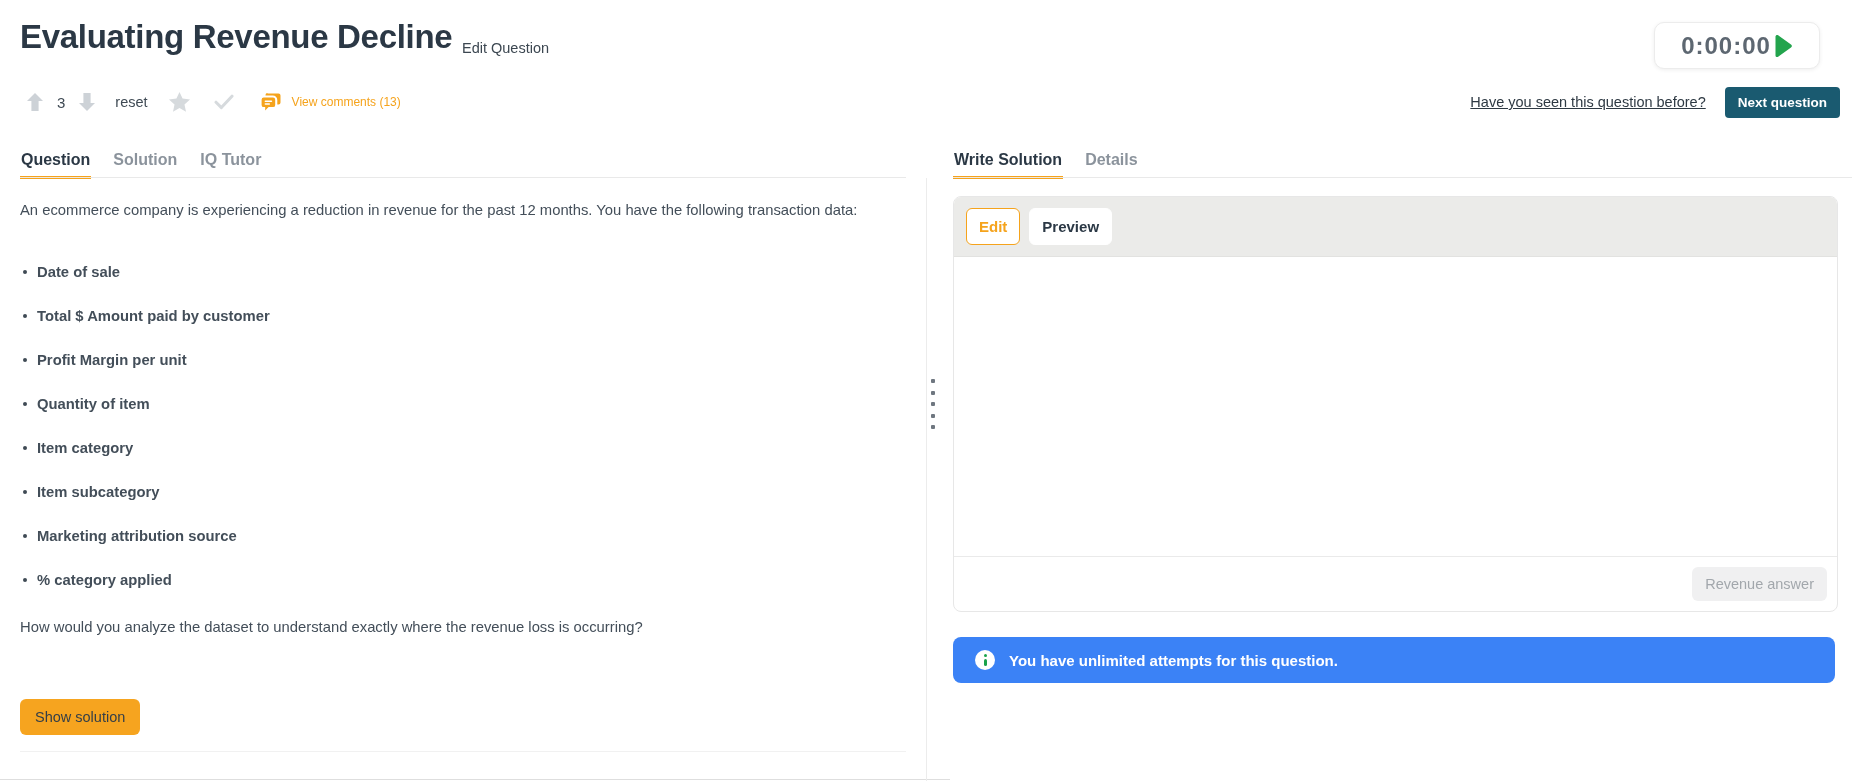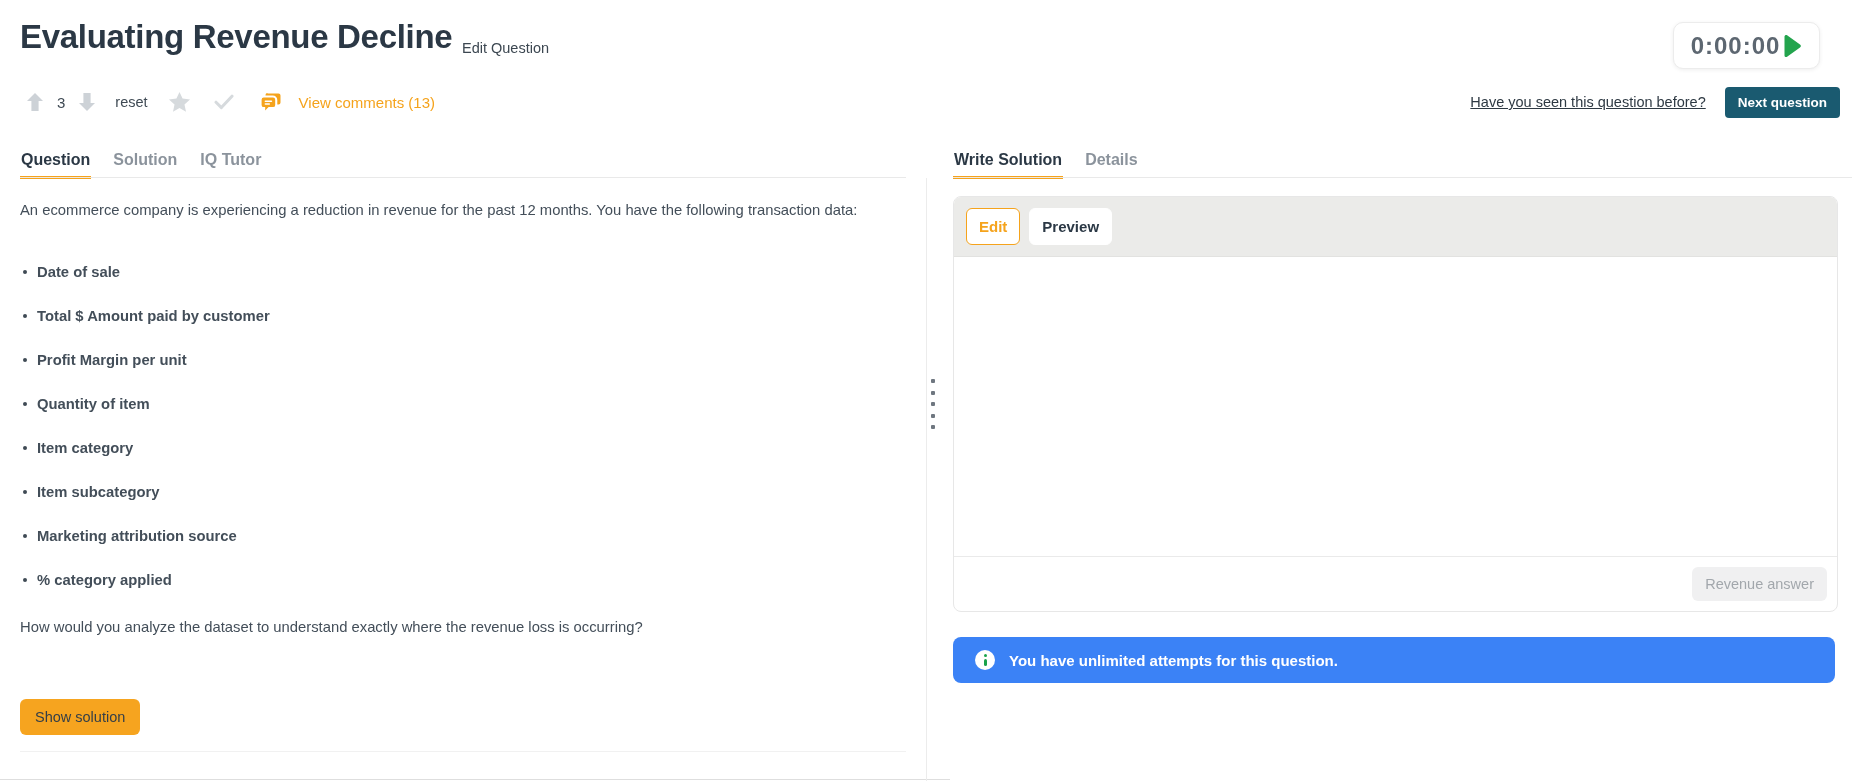--- a/index.html
+++ b/index.html
@@ -17,21 +17,21 @@
   .page-title {
     left:20px; top:18px;
     font-size:33px; font-weight:700; letter-spacing:-0.3px;
     color:#2B3845;
   }
   .edit-question {
     left:462px; top:40px;
     font-size:14.5px; color:#3C4751; cursor:pointer;
   }
   .timer-box {
-    top:22px; right:47px; width:147px; height:47px;
+    top:22px; right:47px; width:166px; height:47px;
     background:#fff; border:1px solid #ECECEC; border-radius:10px;
     box-shadow:0 1px 4px rgba(0,0,0,.07);
     display:flex; align-items:center; justify-content:center; gap:2px;
   }
   .timer-value {
     font-size:24px; font-weight:700; color:#5D6771; letter-spacing:1px;
   }
   .play-btn { display:flex; align-items:center; cursor:pointer; }
 
   
@@ -41,22 +41,22 @@
   }
   .meta-left { display:flex; align-items:center; }
   .icon-btn { display:flex; align-items:center; cursor:pointer; }
   .vote-up { margin-left:6px; }
   .vote-count { margin-left:13px; font-size:15px; color:#3F4A54; }
   .vote-down { margin-left:13px; }
   .reset-label { margin-left:19px; font-size:14.5px; color:#3F4A54; cursor:pointer; }
   .fav { margin-left:20px; }
   .solved { margin-left:23px; }
   .comments-link {
-    margin-left:27px; display:flex; align-items:center; gap:18px;
-    color:#F5A31C; font-size:15px; cursor:pointer;
+    margin-left:27px; display:flex; align-items:center; gap:11px;
+    color:#F5A31C; font-size:12px; cursor:pointer;
   }
   .meta-right { display:flex; align-items:center; gap:19px; }
   .seen-before {
     font-size:14.5px; color:#2E3943; text-decoration:underline; cursor:pointer;
   }
   .next-question {
     background:#1A5A70; color:#fff; font-weight:700; font-size:13.5px;
     border:none; border-radius:4px; padding:8px 13px; cursor:pointer;
     font-family:"Liberation Sans", sans-serif;
   }

